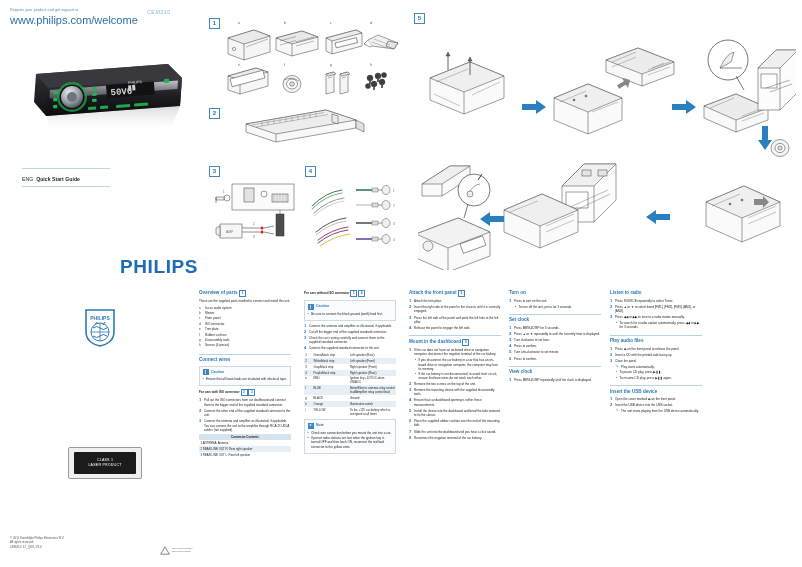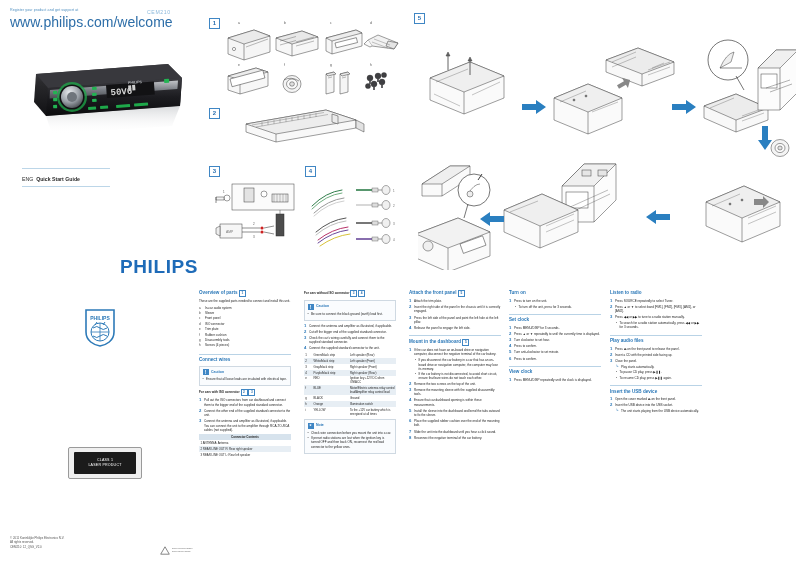--- a/index.html
+++ b/index.html
@@ -1,19 +1,19 @@
 <!DOCTYPE html>
 <html><head>
 <meta charset="utf-8">
 <style>
   html,body{margin:0;padding:0;background:#d8d8d8;}
   body{font-family:"Liberation Sans", sans-serif;}
   #page{position:relative;width:802px;height:567px;background:#ffffff;overflow:hidden;}
   .hdr-small{position:absolute;font-size:3.6px;color:#4f8fc0;letter-spacing:.1px;white-space:nowrap;}
-  .hdr-url{position:absolute;font-size:14px;color:#2d6ea8;white-space:nowrap;}
+  .hdr-url{position:absolute;font-size:11px;color:#2d6ea8;white-space:nowrap;}
   .model{position:absolute;font-size:5.2px;color:#8cb9dc;letter-spacing:.6px;}
   .eng-line{position:absolute;border-top:.6px solid #bcd6e8;}
   .eng{position:absolute;font-size:5.2px;color:#2a2a2a;}
   .eng b{font-weight:bold;}
   .philips-word{position:absolute;font-size:19px;font-weight:bold;color:#1e6bb8;letter-spacing:.6px;}
   .shield{position:absolute;}
   .laser{position:absolute;border:1px solid #9a9a9a;background:#efefef;border-radius:2px;}
   .laser-inner{position:absolute;background:#1b1b1b;border-radius:1px;display:flex;align-items:center;justify-content:center;}
   .laser-txt{color:#fff;font-size:3.6px;line-height:1.35;text-align:center;letter-spacing:.2px;}
   .foot{position:absolute;font-size:2.9px;color:#555;line-height:1.5;white-space:pre-line;}

